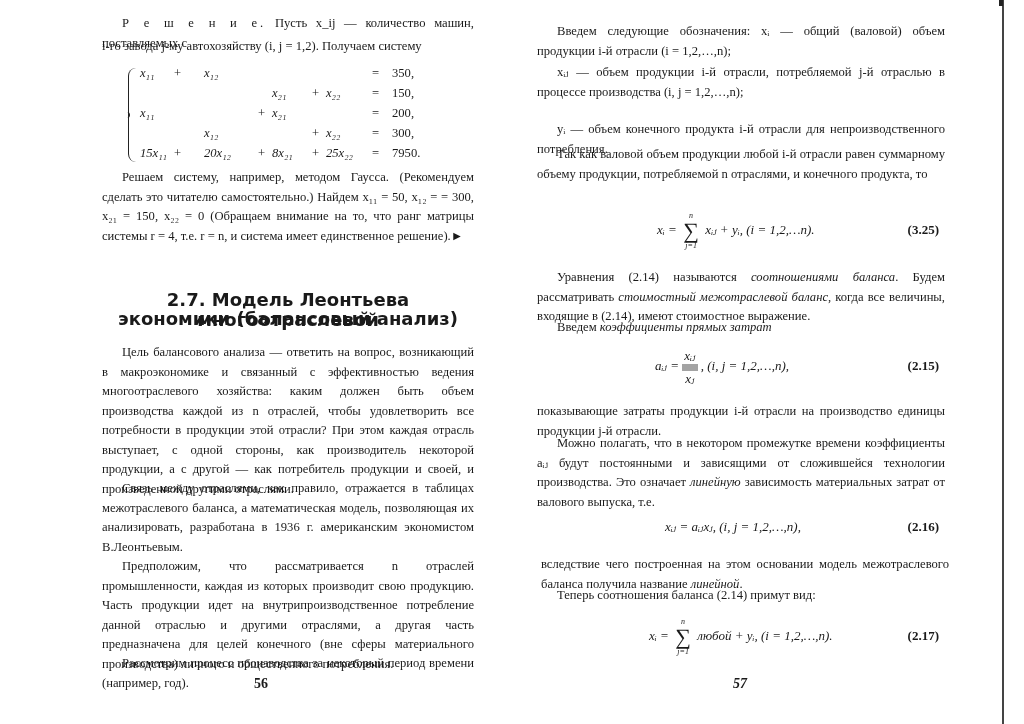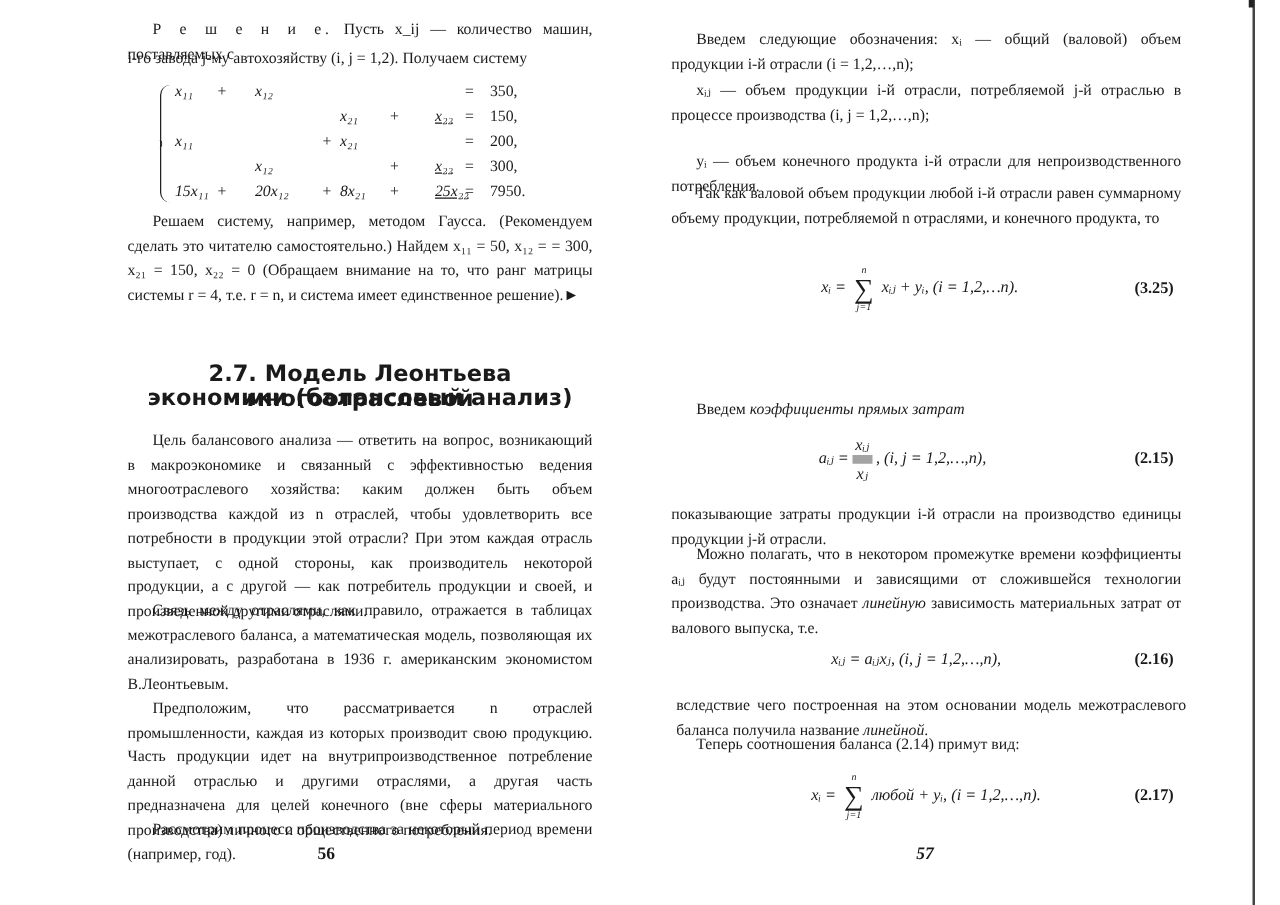--- a/index.html
+++ b/index.html
@@ -19,21 +19,21 @@
   .abs { position:absolute; }
   
   .system { position:absolute; left:128px; top:66px; width:280px; height:100px; }
   .brace { position:absolute; left:0; top:2px; width:8px; height:94px;
     border-left:1.4px solid #222; border-radius:8px 0 0 8px; }
   .brace:after { content:""; position:absolute; left:-6px; top:44px; width:6px; height:6px;
     border-right:1.4px solid #222; border-radius:0 6px 6px 0; }
   .eqrow { position:absolute; left:12px; width:270px; height:19px; font-size:12.6px; }
   .eqrow span { position:absolute; top:0; }
   .c1 { left:0; } .op1 { left:34px; } .c2 { left:64px; } .op2 { left:118px; }
-  .c3 { left:132px; } .op3 { left:172px; } .c4 { left:208px;text-decoration:underline; } .eq { left:232px; } .rhs { left:252px; }
+  .c3 { left:132px; } .op3 { left:172px; } .c4 { left:186px; } .eq { left:232px; } .rhs { left:252px; }
   .heading { position:absolute; left:0; width:372px; text-align:center;
     font-family:"DejaVu Sans","Liberation Sans",sans-serif; font-weight:bold; font-size:18px; line-height:20px; }
   .formula { position:absolute; font-size:13px; }
   .eqnum { position:absolute; right:6px; font-weight:bold; font-size:13px; }
   .sum { display:inline-block; position:relative; width:22px; text-align:center; vertical-align:middle; }
   .sum .sig { font-size:22px; line-height:22px; display:block; }
   .sum .sup, .sum .sub { font-size:8px; line-height:8px; display:block; font-style:italic; }
   .frac { display:inline-block; vertical-align:middle; text-align:center; }
   .frac .num { display:block; border-bottom:7px solid #a3a3a3; padding:0 2px; font-style:italic; }
   .frac .den { display:block; font-style:italic; }
@@ -129,20 +129,21 @@
   <p class="p ind abs" style="top:120px;left:0;width:408px;">yᵢ — объем конечного продукта i-й отрасли для непроизводственного потребления.</p>
   <p class="p ind abs" style="top:145px;left:0;width:408px;">Так как валовой объем продукции любой i-й отрасли равен суммарному объему продукции, потребляемой n отраслями, и конечного продукта, то</p>
 
   <div class="formula" style="top:212px;left:120px;">
     <span class="it">xᵢ =</span>
     <span class="sum"><span class="sup">n</span><span class="sig">∑</span><span class="sub">j=1</span></span>
     <span class="it">xᵢⱼ + yᵢ, (i = 1,2,…n).</span>
   </div>
   <div class="eqnum" style="top:222px;">(3.25)</div>
 
+  <p class="p ind abs" style="top:268px;left:0;width:408px;"><span>Уравнения (2.14) называются </span><i>соотношениями баланса</i><span>. Будем рассматривать </span><i>стоимостный межотраслевой баланс</i><span>, когда все величины, входящие в (2.14), имеют стоимостное выражение.</span></p>
   <p class="p ind abs" style="top:318px;left:0;width:408px;"><span>Введем </span><i>коэффициенты прямых затрат</i></p>
 
   <div class="formula" style="top:348px;left:118px;">
     <span class="it">aᵢⱼ =</span>
     <span class="frac"><span class="num">xᵢⱼ</span><span class="den">xⱼ</span></span>
     <span class="it">, (i, j = 1,2,…,n),</span>
   </div>
   <div class="eqnum" style="top:358px;">(2.15)</div>
 
   <p class="p abs" style="top:402px;left:0;width:408px;">показывающие затраты продукции i-й отрасли на производство единицы продукции j-й отрасли.</p>

